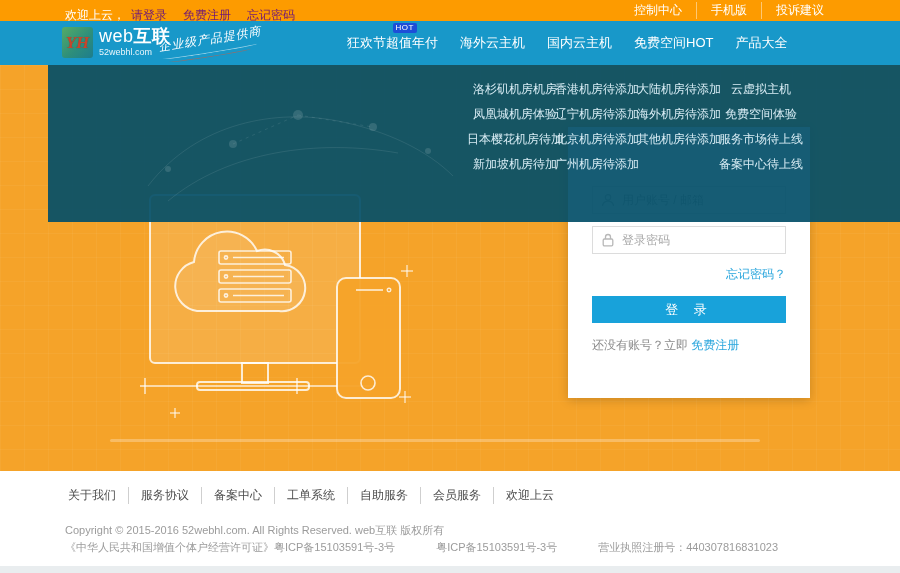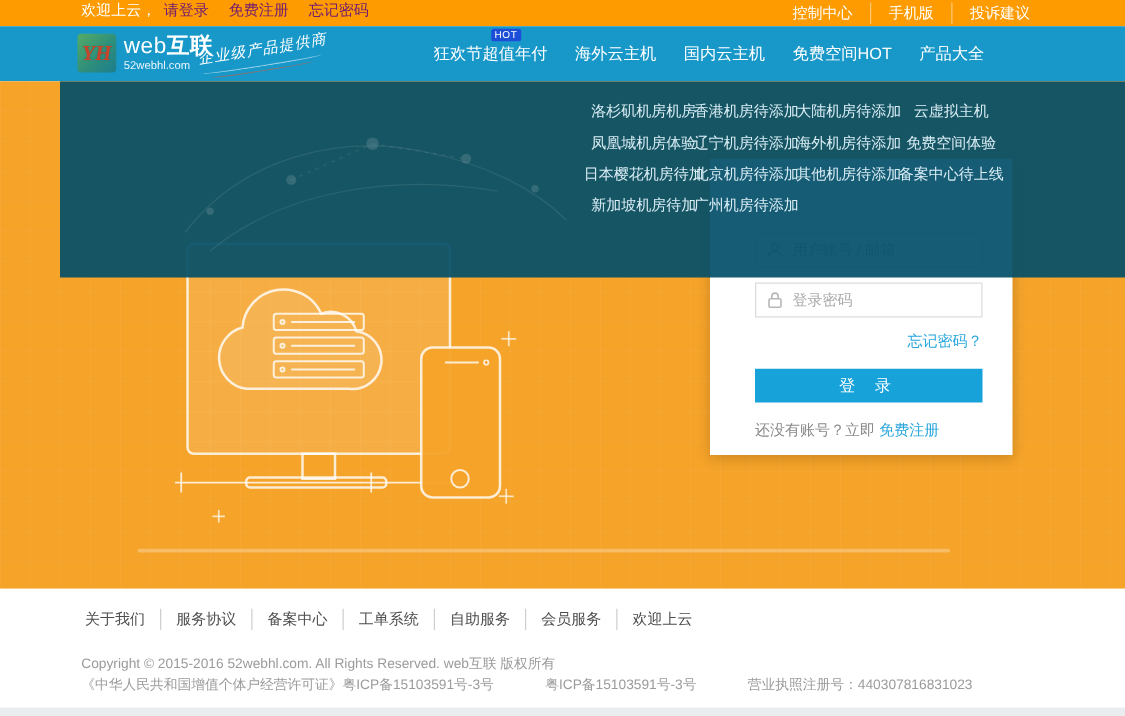--- a/index.html
+++ b/index.html
@@ -1,21 +1,21 @@
 <!DOCTYPE html>
 <html><head>
 <meta charset="utf-8">
 <style>
   * { margin:0; padding:0; box-sizing:border-box; }
   body { font-family:"Liberation Sans","DejaVu Sans",sans-serif; }
   .page { position:relative; width:900px; height:573px; overflow:hidden; background:#fff; }
 
   
   .topbar { position:relative; height:21px; background:#fd9b00; color:#fff; font-size:12px; }
-  .topbar-left { position:absolute; left:65px; top:0; height:31px; display:flex; }
+  .topbar-left { position:absolute; left:65px; top:0; height:31px; display:flex; align-items:center; }
   .topbar-left .welcome { margin-right:6px; }
   .topbar-left a { color:#701a75; text-decoration:none; margin-right:16px; cursor:pointer; }
   .topbar-right { position:absolute; right:62px; top:0; height:21px; display:flex; align-items:center; }
   .topbar-right a { color:#fff; text-decoration:none; padding:0 14px; cursor:pointer; }
   .topbar-right a + a { border-left:1px solid rgba(255,255,255,.45); }
 
   
   .navbar { position:relative; height:44px; background:#1898c9; color:#fff; }
   .logo-wrap { position:absolute; left:62px; top:6px; display:flex; }
   .logo-tile { width:31px; height:31px; border-radius:3px; background:linear-gradient(135deg,#55ab66 0%,#2e8f7b 55%,#1d7d8d 100%);
@@ -40,22 +40,22 @@
 
   
   .hero { position:relative; height:406px; background:#f5a329;
           background-image:linear-gradient(rgba(255,255,255,.045) 1px, transparent 1px),
                            linear-gradient(90deg, rgba(255,255,255,.045) 1px, transparent 1px);
           background-size:24px 24px; overflow:hidden; }
   .hero-illustration { position:absolute; left:135px; top:128px; }
   .slider-line { position:absolute; left:110px; top:374px; width:650px; height:3px; background:rgba(255,255,255,.28); border-radius:2px; }
 
   
-  .login-card { position:absolute; left:568px; top:62px; width:242px; height:237px; background:#fff;
-                box-shadow:0 2px 10px rgba(0,0,0,.18); padding:59px 24px 0 36px; z-index:2; }
+  .login-card { position:absolute; left:568px; top:62px; width:242px; height:271px; background:#fff;
+                box-shadow:0 2px 10px rgba(0,0,0,.18); padding:59px 24px 0 24px; z-index:2; }
   .field { display:flex; align-items:center; height:28px; border:1px solid #dcdcdc; background:#fff; padding:0 8px; }
   .field + .field { margin-top:12px; }
   .field svg { flex:0 0 auto; margin-right:7px; }
   .field input { border:none; outline:none; width:100%; font-size:12px; color:#555;
                  font-family:"Liberation Sans","DejaVu Sans",sans-serif; }
   .field input::placeholder { color:#a9a9a9; }
   .forgot-row { text-align:right; margin-top:10px; }
   .forgot-row a { font-size:12px; color:#2aa6dd; text-decoration:none; cursor:pointer; }
   .login-btn { display:block; width:100%; height:27px; margin-top:13px; background:#18a2da; color:#fff;
                border:none; font-size:13px; letter-spacing:6px; cursor:pointer;
@@ -230,20 +230,21 @@
           <a>广州机房待添加</a>
         </div>
         <div class="dd-col">
           <a>大陆机房待添加</a>
           <a>海外机房待添加</a>
           <a>其他机房待添加</a>
         </div>
         <div class="dd-col">
           <a>云虚拟主机</a>
           <a>免费空间体验</a>
+          <a>服务市场待上线</a>
           <a>备案中心待上线</a>
         </div>
       </div>
     </div>
   </div>
 
   <div class="footer">
     <ul class="footer-links">
       <li>关于我们</li>
       <li>服务协议</li>

